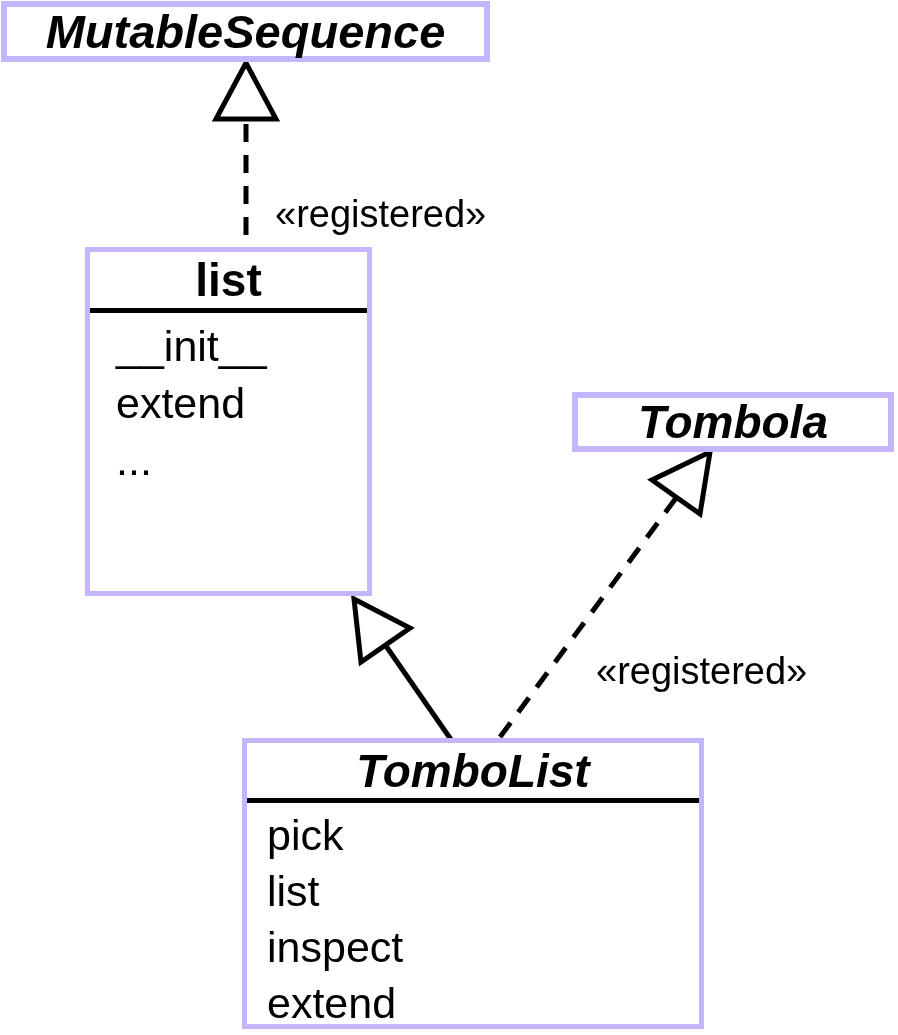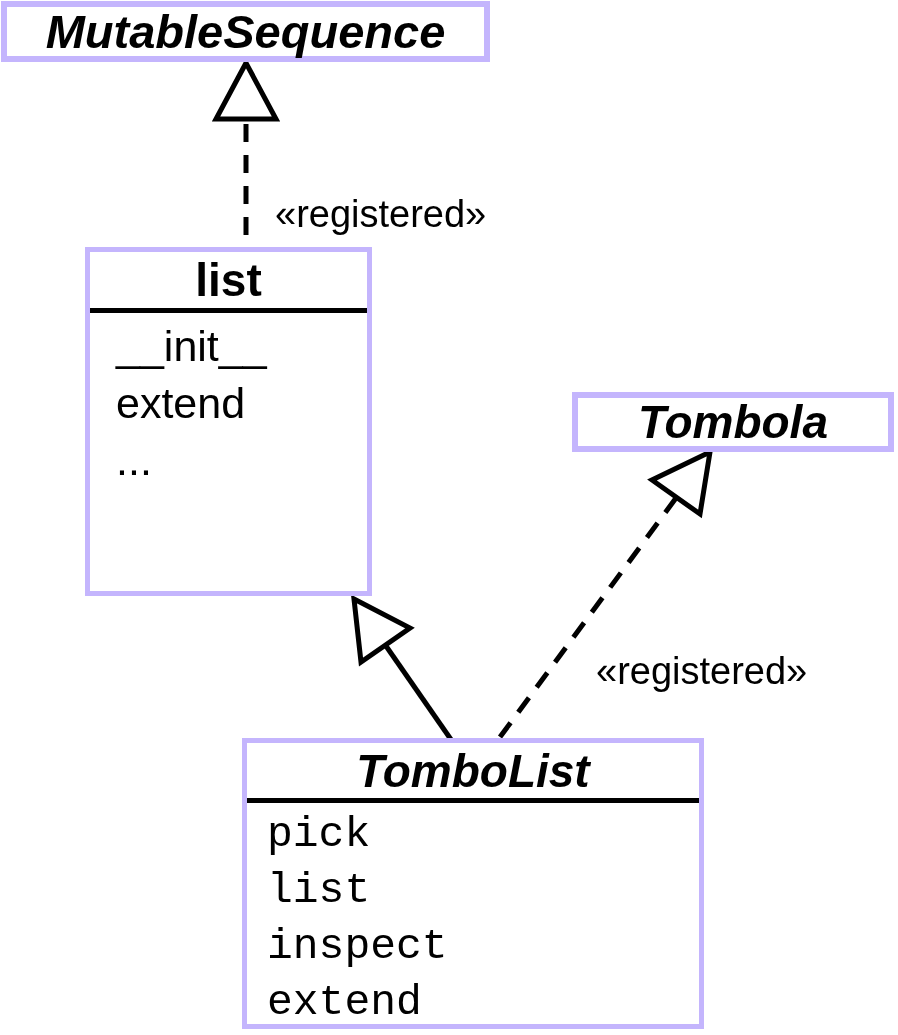--- a/index.html
+++ b/index.html
@@ -104,21 +104,20 @@
   
   #box-tombolist {
     left: 242px; top: 738px;
     width: 462px; height: 291px;
   }
   #box-tombolist .class-header { height: 55px; font-style: italic; }
   #box-tombolist .class-title { font-size: 46px; }
   #box-tombolist .methods {
     padding: 4px 16px 0 20px;
     line-height: 56px;
-    font-family: Liberation Mono, monospace;
   }
   #label-registered-1 { left: 275px; top: 153px; }
   #label-registered-2 { left: 596px; top: 610px; }
 </style>
 </head>
 <body>
 
 <div class="canvas">
 
   <svg class="arrows" viewBox="0 0 898 1035" aria-hidden="true">

